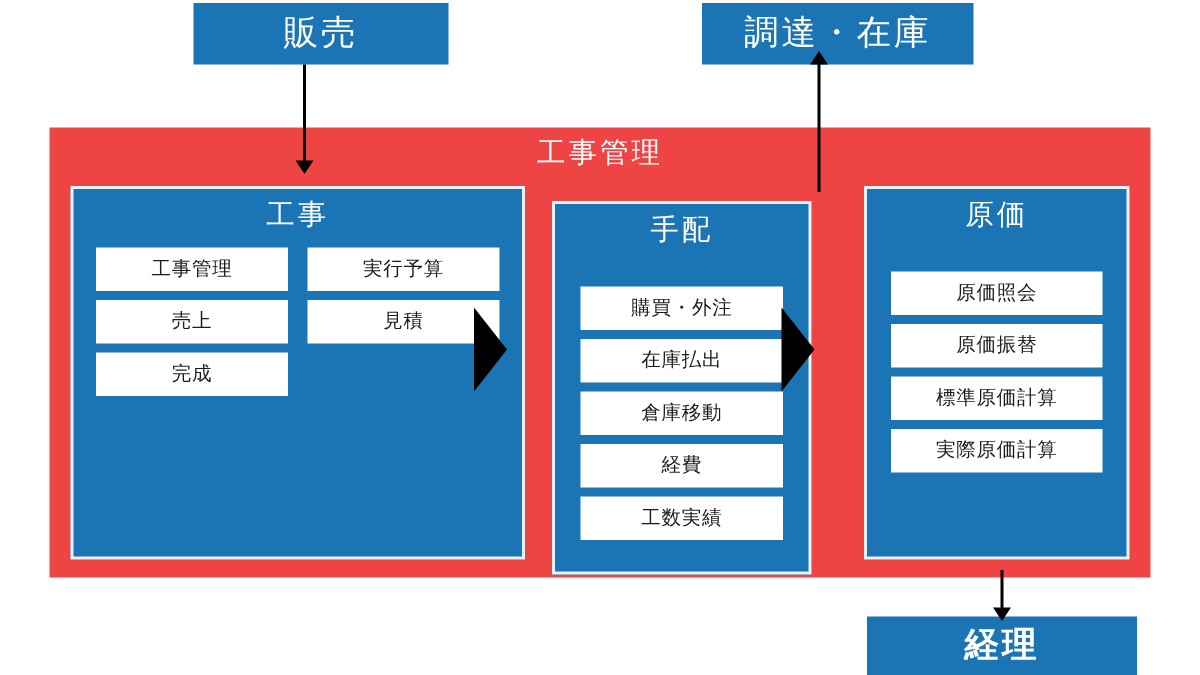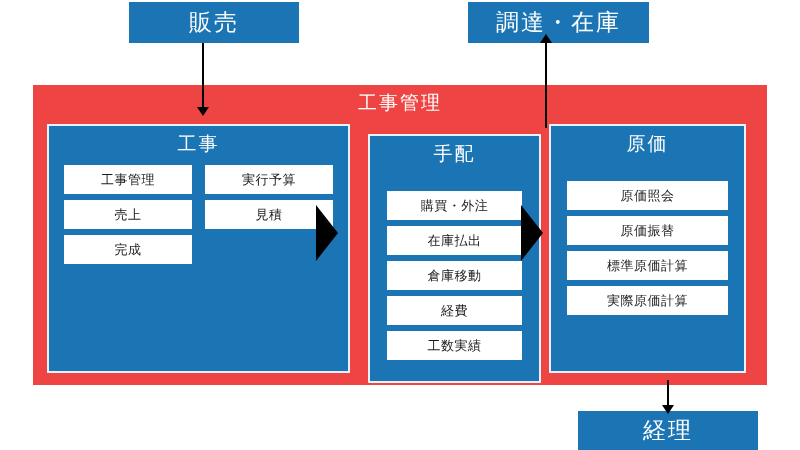--- a/index.html
+++ b/index.html
@@ -46,20 +46,21 @@
     left: 468px;
     top: 2px;
     width: 181px;
     height: 41px;
   }
   #box-accounting {
     left: 578px;
     top: 411px;
     width: 180px;
     height: 39px;
+    font-weight: bold;
   }
 
   
   #main-container {
     position: absolute;
     left: 33px;
     top: 85px;
     width: 734px;
     height: 300px;
     background: #ef4444;
@@ -78,21 +79,21 @@
 
   
   .group {
     position: absolute;
     border: 2px solid #e8f2f9;
     background: #1b75b5;
     box-sizing: border-box;
   }
   #group-0 { left: 14px;  top: 39px; width: 303px; height: 249px; }
   #group-1 { left: 335px; top: 39px; width: 173px; height: 249px; margin-top: 10px; }
-  #group-2 { left: 516px; top: 39px; width: 197px; height: 249px; }
+  #group-2 { left: 543px; top: 39px; width: 177px; height: 249px; }
 
   .group-title {
     position: absolute;
     left: 0;
     top: 8px;
     width: 100%;
     text-align: center;
     color: #ffffff;
     font-size: 19px;
     letter-spacing: 2px;

